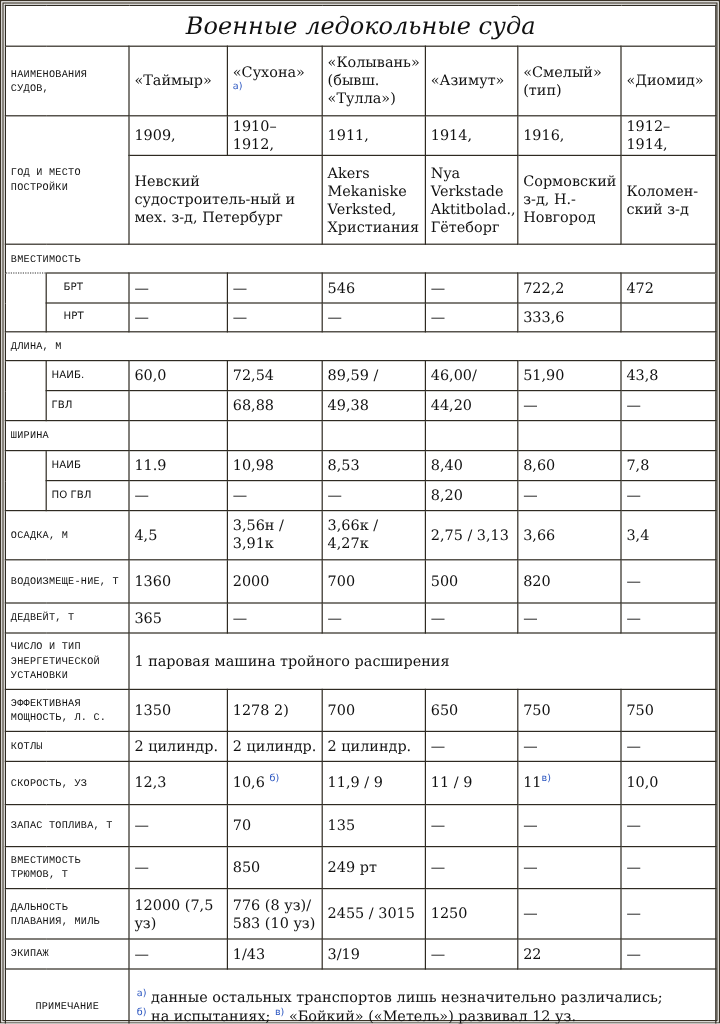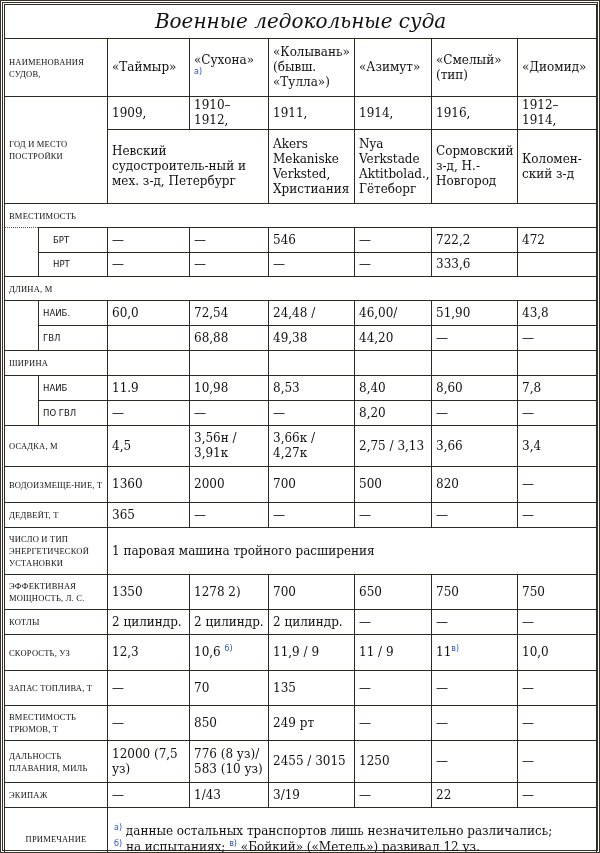--- a/index.html
+++ b/index.html
@@ -1,20 +1,20 @@
 <!DOCTYPE html>
 <html><head>
 <meta charset="utf-8">
 <style>
   html, body { margin:0; padding:0; background:#fff; }
   body { width:600px; height:853px; position:relative; overflow:hidden; }
   .frame { position:absolute; left:0; top:0; width:594px; height:847px; border:3px double #3a3226; box-sizing:content-box; }
   table { position:absolute; left:4px; top:4px; width:592px; border-collapse:collapse; table-layout:fixed; }
   td { border:1px solid #2e2a22; padding:1px 4px; vertical-align:middle; font-family:"DejaVu Serif","Liberation Serif",serif; font-size:12px; color:#111; line-height:15px; overflow:hidden; }
-  td.lbl { font-family:Liberation Serif, serif; font-size:8.5px; letter-spacing:0.2px; line-height:12px; text-transform:uppercase; }
+  td.lbl { font-family:Liberation Mono, monospace; font-size:8.5px; letter-spacing:0.2px; line-height:12px; text-transform:uppercase; }
   td.sub { font-family:"DejaVu Sans","Liberation Sans",sans-serif; font-size:8.5px; text-transform:uppercase;margin-top:32px; }
   td.title { text-align:center; font-style:italic; font-size:20px; height:31px; border-bottom:1px dotted #555; }
   .sup { font-family:"DejaVu Sans","Liberation Sans",sans-serif; font-size:8px; color:#2a55c0; vertical-align:super; line-height:0; }
   td.note-lbl { text-align:center; }
   td.note { font-size:12px; line-height:16px; padding-left:6px; }
   tr.dotted td { border-bottom:1px dotted #555; }
 </style>
 </head>
 <body>
 
@@ -88,21 +88,21 @@
   </tr>
 
   <tr class="dotted" style="height:24px">
     <td class="lbl" colspan="8">ДЛИНА, М</td>
   </tr>
   <tr style="height:25px">
     <td rowspan="2"></td>
     <td class="sub">НАИБ.</td>
     <td>60,0</td>
     <td>72,54</td>
-    <td>24,48 /</td>
+    <td>89,59 /</td>
     <td>46,00/</td>
     <td>51,90</td>
     <td>43,8</td>
   </tr>
   <tr style="height:25px">
     <td class="sub">ГВЛ</td>
     <td></td>
     <td>68,88</td>
     <td>49,38</td>
     <td>44,20</td>

